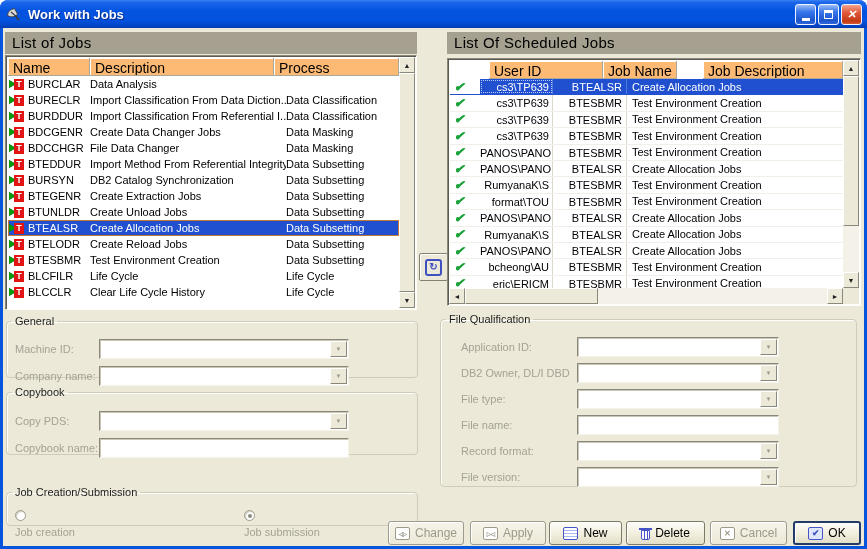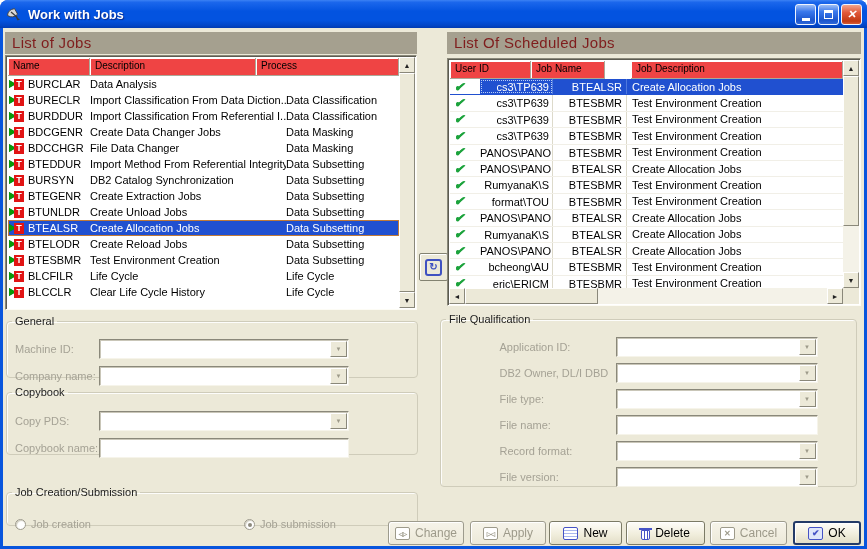--- a/index.html
+++ b/index.html
@@ -16,36 +16,36 @@
   .wbtn{width:21px;height:21px;border-radius:3px;border:1px solid #eef4ff;display:flex;align-items:center;justify-content:center;color:#fff;}
   .wbtn.bl{background:linear-gradient(180deg,#9dbdf4 0%,#3a78ec 35%,#1c55cc 80%,#2e66d8 100%);}
   .wbtn.rd{background:linear-gradient(180deg,#f2a48c 0%,#e1593a 40%,#c23a14 85%,#d85a34 100%);}
   .g-min{width:8px;height:3px;background:#fff;margin-top:10px;}
   .g-max{width:9px;height:9px;border:1px solid #fff;border-top-width:3px;}
   .g-close{font-size:11px;font-weight:bold;line-height:1;}
 
   
   .client{position:absolute;left:3px;right:3px;top:28px;bottom:3px;background:#ece9d8;overflow:hidden;}
 
-  .phdr{position:absolute;height:22px;background:#a5a08f;color:#7f1d1d;font-size:15px;line-height:22px;padding-left:7px;letter-spacing:.3px;}
+  .phdr{position:absolute;height:22px;background:#a5a08f;color:#000000;font-size:15px;line-height:22px;padding-left:7px;letter-spacing:.3px;}
   #lhdr{left:2px;top:4px;width:412px;}
   #rhdr{left:444px;top:4px;width:414px;}
 
   
   .tframe{position:absolute;background:#fff;border:1px solid #8a887a;border-right-color:#fdfcf5;border-bottom-color:#fdfcf5;box-shadow:inset 1px 1px 0 #5c5b51;}
   #ltable{left:2px;top:27px;width:412px;height:255px;}
   #rtable{left:444px;top:30px;width:414px;height:248px;}
   .tdata{position:absolute;overflow:hidden;background:#fff;}
   #ltable .tdata{inset:2px 17px 1px 2px;}
   #rtable .tdata{inset:2px 17px 17px 2px;}
   .thead{display:flex;height:18px;}
-  .th{background:#ef4444;border-right:1px solid #aca899;border-bottom:1px solid #aca899;box-shadow:inset 1px 1px 0 #fff;
-      font-size:10px;color:#000;padding:2px 15px 0 5px;white-space:nowrap;overflow:hidden;}
-  .lh1{width:82px;}.lh2{width:166px;}.lh3{flex:1;}
-  .rh1{width:81px;}.rh2{width:74px;}.rh3{flex:1;margin-left:26px;}
+  .th{background:#fdba74;border-right:1px solid #aca899;border-bottom:1px solid #aca899;box-shadow:inset 1px 1px 0 #fff;
+      font-size:14px;color:#000;padding:2px 15px 0 5px;white-space:nowrap;overflow:hidden;}
+  .lh1{width:82px;}.lh2{width:184px;}.lh3{flex:1;}
+  .rh1{width:114px;margin-left:39px;}.rh2{width:74px;}.rh3{flex:1;margin-left:26px;}
 
   .trow,.rrow{display:flex;align-items:center;font-size:11px;color:#000;white-space:nowrap;}
   .trow{height:16px;}
   .rrow{height:16.4px;border-bottom:1px solid #f1efe7;}
   .cell{overflow:hidden;white-space:nowrap;}
   .c-licon{width:20px;padding-left:2px;display:flex;align-items:center;}
   .c-name{width:62px;}
   .c-desc{width:196px;}
   .c-proc{flex:1;}
   .c-check{width:30px;padding-left:4px;align-self:stretch;display:flex;align-items:center;background:#fff;}
@@ -85,29 +85,29 @@
   fieldset.grp{position:absolute;border:1px solid #cfccba;border-radius:4px;box-shadow:inset 1px 1px 0 rgba(255,255,255,.9);}
   fieldset.grp legend{font-size:11px;color:#1c1c1c;margin-left:5px;padding:0 3px;}
   .grow{position:absolute;left:0;right:0;height:20px;display:flex;align-items:center;}
   .flabel{font-size:11px;color:#a5a295;}
   #fs-general .flabel,#fs-copybook .flabel{position:absolute;left:8px;width:84px;}
   #fs-general .fld,#fs-copybook .fld{position:absolute;left:92px;width:250px;}
   .combo,.textbox{height:20px;background:#fff;border:1px solid;border-color:#8a887a #f6f4ea #f6f4ea #8a887a;box-shadow:inset 1px 1px 0 #c9c6b8;display:inline-flex;}
   .combo .cval,.textbox{font-size:11px;line-height:18px;padding-left:3px;color:#000;}
   .combo .cval{flex:1;}
   .cbtn{width:17px;height:16px;margin:1px;background:#ece9d8;border:1px solid;border-color:#fff #8a887a #8a887a #fff;font-size:6px;color:#9d9a8a;display:flex;align-items:center;justify-content:center;}
-  .radio{display:inline-flex;align-items:flex-end;gap:5px;}
+  .radio{display:inline-flex;align-items:flex-start;gap:5px;flex-direction:column;}
   .rdot{width:11px;height:11px;border-radius:50%;background:#fff;border:1px solid #9d9a8c;box-shadow:inset 1px 1px 1px #cfccbe;position:relative;display:inline-block;}
   .rdot.on::after{content:"";position:absolute;left:3px;top:3px;width:4px;height:4px;border-radius:50%;background:#8d8a7c;}
   #fs-general{left:3px;top:287px;width:412px;height:63px;}
   #fs-copybook{left:3px;top:358px;width:412px;height:69px;}
   #fs-jobcs{left:3px;top:434px;width:412px;height:40px;margin-top:24px;}
   #fs-filequal{left:437px;top:285px;width:417px;height:174px;}
   #fqrows{position:absolute;inset:0;padding:12px 0 0 20px;display:flex;flex-direction:column;gap:6px;}
-  .fqrow{height:20px;display:flex;align-items:center;justify-content:center;}
+  .fqrow{height:20px;display:flex;align-items:center;}
   .fqrow .flabel{width:116px;flex:none;}
   .fqrow .combo,.fqrow .textbox{width:202px;flex:none;}
 
   
   .bbar{position:absolute;left:0;top:493px;right:0;height:24px;}
   .xbtn{position:absolute;height:24px;display:flex;align-items:center;justify-content:center;gap:5px;
     font-family:"Liberation Sans",sans-serif;font-size:12px;color:#000;
     background:linear-gradient(180deg,#fefdf9,#f1eedd 55%,#e2dec7);border:1px solid #7b7a66;border-radius:3px;box-shadow:inset 1px 1px 0 #fff;cursor:default;}
   .xbtn.off{color:#9d9a8a;background:linear-gradient(180deg,#f6f4ea,#ece9d8);border-color:#9d9b8d;}
   .xbtn.def{border:2px solid #233b68;}

